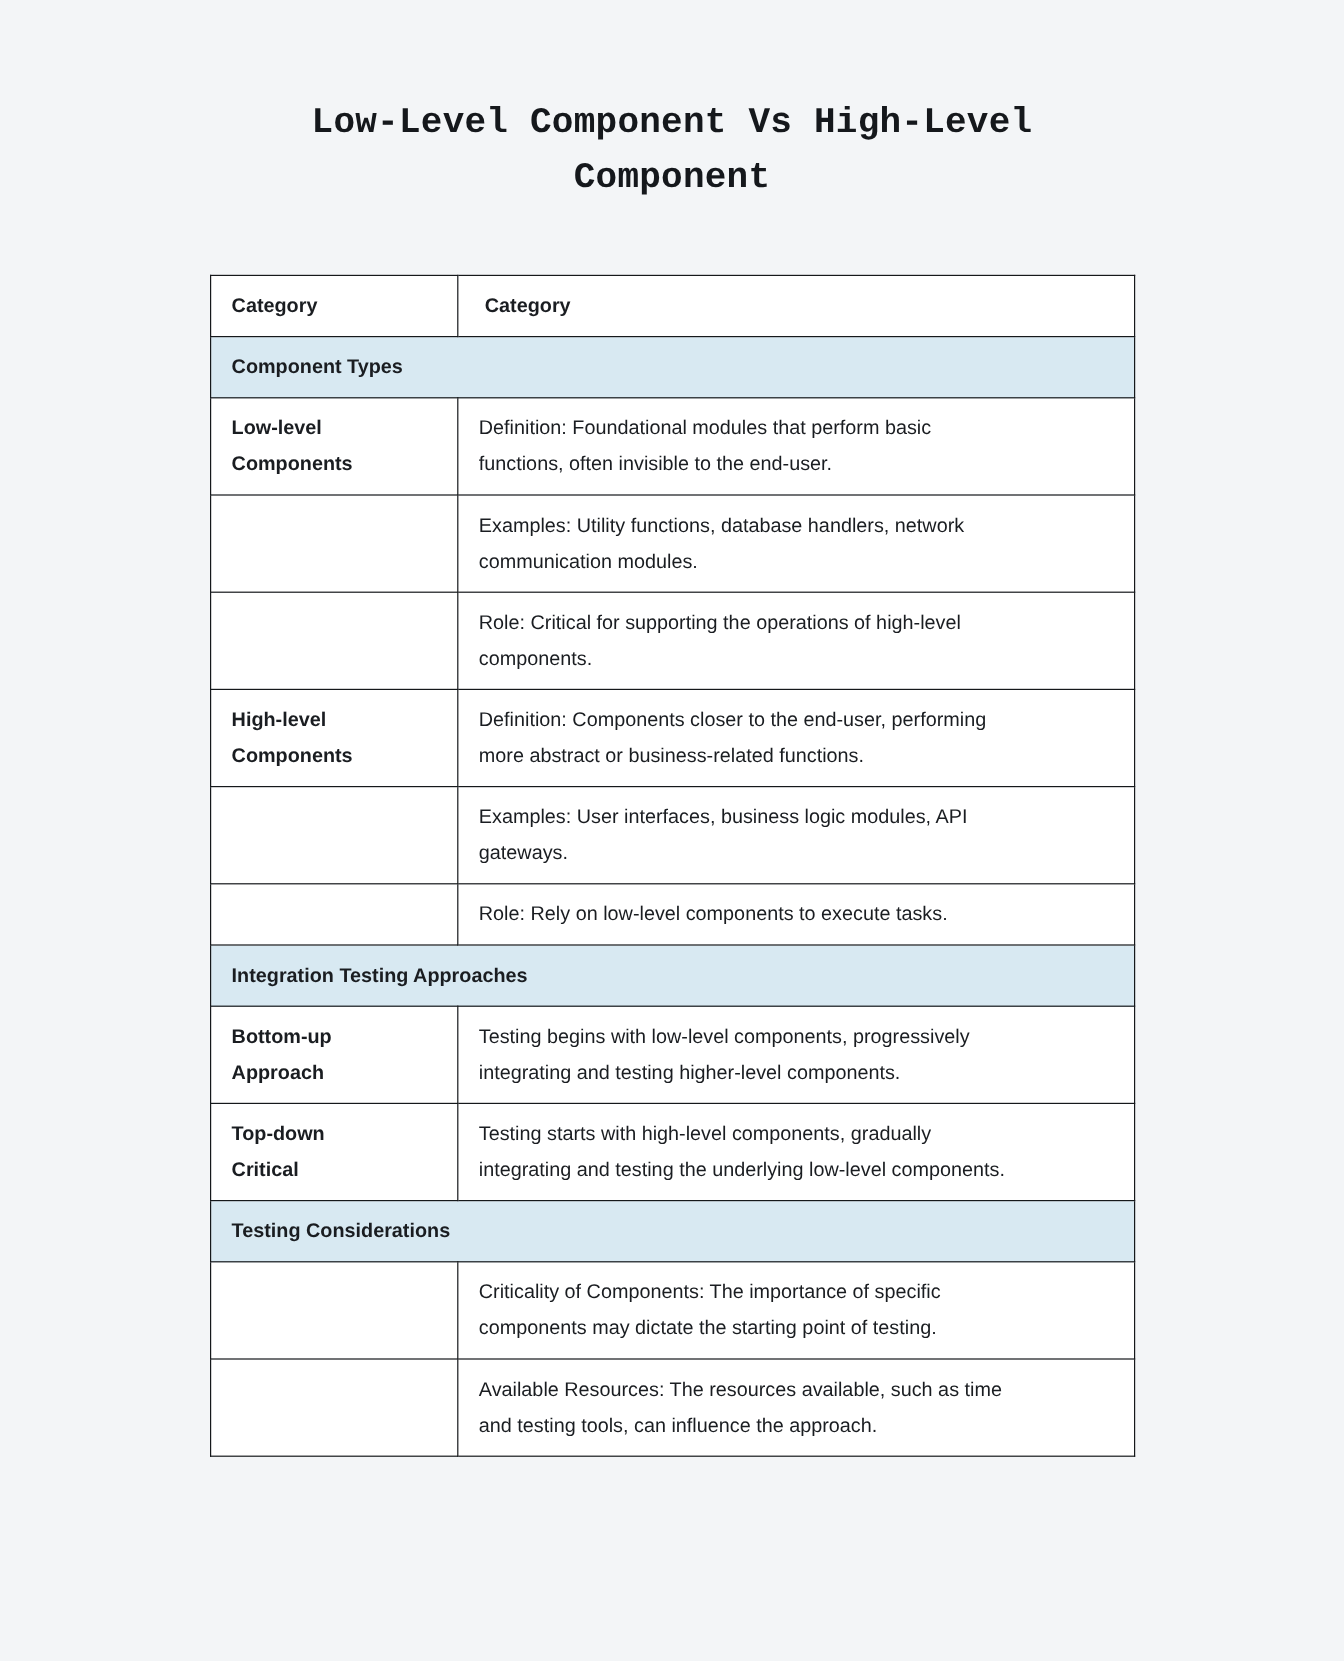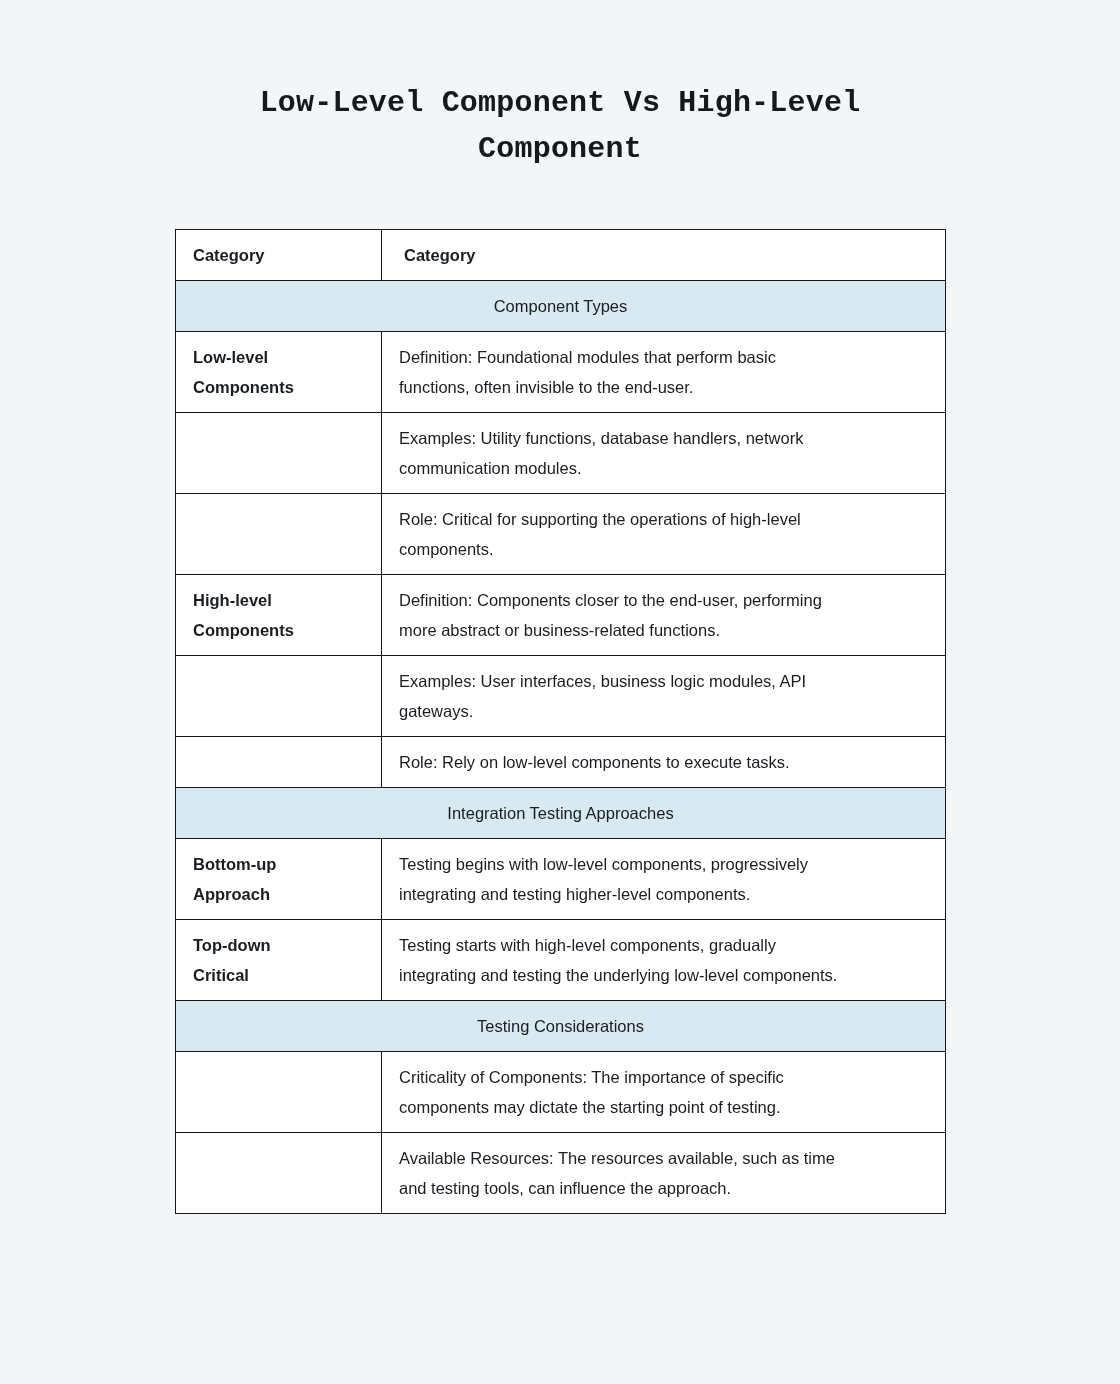--- a/index.html
+++ b/index.html
@@ -53,22 +53,21 @@
     background: var(--cell-bg);
     white-space: pre-line;
   }
   .comparison-table th {
     text-align: left;
     font-weight: 700;
   }
   .comparison-table th.det-header { padding-left: 22px; }
   .section-cell {
     background: var(--section-bg) !important;
-    font-weight: 400;
-    text-align: center;
+    font-weight: 700;
   }
   .cat-cell { font-weight: 700; }
   .det-cell strong { font-weight: 400; }
 </style>
 </head>
 <body>
 
 <h1 class="doc-title">Low-Level Component Vs High-Level
 Component</h1>
 

